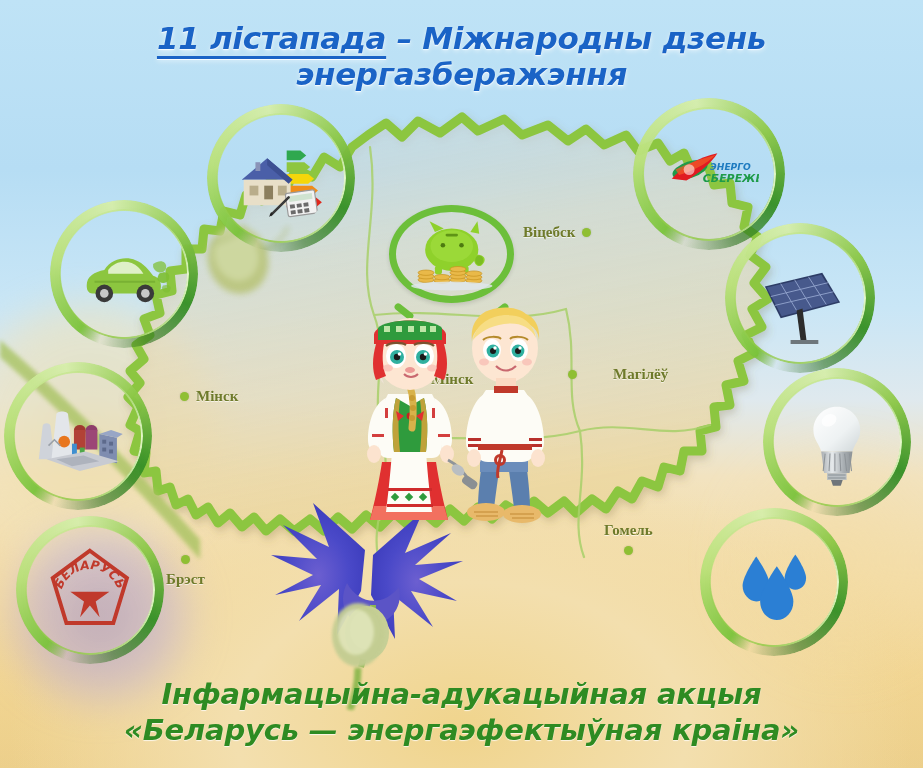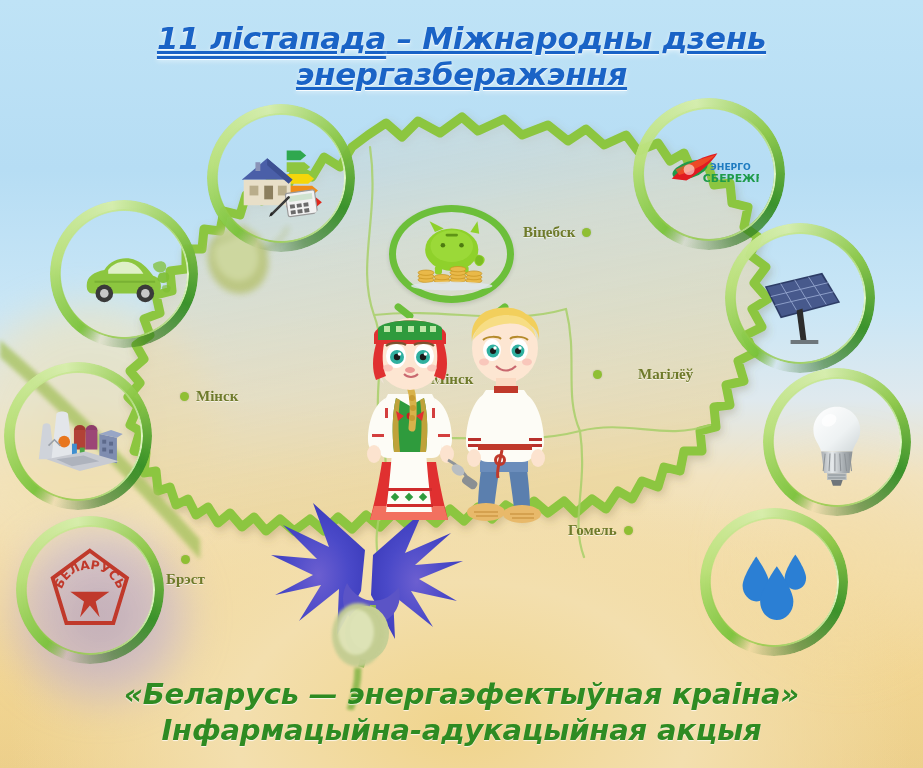--- a/index.html
+++ b/index.html
@@ -25,21 +25,21 @@
   .city{position:absolute;display:flex;align-items:center;gap:7px;
         font-family:"Liberation Serif",serif;font-weight:700;font-size:15px;
         color:#6e7a2a;text-shadow:0 1px 0 rgba(255,255,255,.65);white-space:nowrap;margin-top:24px;}
   .city .dot{width:9px;height:9px;border-radius:50%;background:#8fbf33;flex:0 0 auto;
              box-shadow:0 0 2px rgba(0,0,0,.18);}
 
   
   .headline{position:absolute;left:0;right:0;top:20px;text-align:center;
     font-family:"DejaVu Sans",sans-serif;font-style:italic;font-weight:bold;
     font-size:31px;letter-spacing:-.3px;color:#1a63c6;
-    text-shadow:0 1px 1px rgba(255,255,255,.85),0 2px 5px rgba(255,255,255,.6);text-decoration:underline;}
+    text-shadow:0 1px 1px rgba(255,255,255,.85),0 2px 5px rgba(255,255,255,.6);}
   .headline .u{text-decoration:underline;text-underline-offset:7px;text-decoration-thickness:2.5px;}
 
   
   .footer{position:absolute;left:0;right:0;bottom:20px;text-align:center;
     font-family:"DejaVu Sans",sans-serif;font-weight:bold;font-style:italic;
     font-size:29px;line-height:1.22;color:#2e8b22;letter-spacing:-.2px;
     text-shadow:0 1px 1px rgba(255,255,255,.75);}
 
   
   .badge{position:absolute;}
@@ -56,21 +56,21 @@
         rgba(46,139,34,0) 360deg);
     -webkit-mask:radial-gradient(circle, transparent 0 60%, #000 61% 82%, transparent 83%);
             mask:radial-gradient(circle, transparent 0 60%, #000 61% 82%, transparent 83%);
     filter:drop-shadow(0 2px 3px rgba(0,0,0,.16));}
   .badge .ring2{position:absolute;inset:6%;border-radius:50%;
     background:conic-gradient(from 30deg, rgba(255,255,255,0) 0deg, rgba(240,255,215,.9) 60deg,
       rgba(150,205,75,.85) 160deg, rgba(255,255,255,0) 250deg, rgba(190,228,130,.6) 330deg, rgba(255,255,255,0) 360deg);
     -webkit-mask:radial-gradient(circle, transparent 0 68%, #000 69% 88%, transparent 89%);
             mask:radial-gradient(circle, transparent 0 68%, #000 69% 88%, transparent 89%);}
   .badge .inner{position:absolute;inset:17%;border-radius:50%;
-    display:flex;align-items:center;justify-content:center;overflow:hidden;}
+    display:flex;align-items:center;justify-content:center;overflow:hidden;font-style:italic;}
   .badge .inner svg{width:100%;height:100%;}
 
   
   .oval{position:absolute;}
   .oval .oring{position:absolute;inset:0;border:7px solid #6cbf3a;border-radius:50%;
     box-shadow:0 2px 4px rgba(0,0,0,.12);}
   .oval .tail{position:absolute;background:#6cbf3a;}
   .oval .inner{position:absolute;inset:11%;display:flex;align-items:center;justify-content:center;}
 
   
@@ -126,36 +126,36 @@
         <path d="M462,336 C470,392 452,424 466,462"></path>
       </g>
     </svg>
   </div>
 
   <div class="city" style="left:523px;top:200px;">
     <span>Віцебск</span>
     <span class="dot"></span>
   </div>
 
-  <div class="city" style="left:593px;top:342px;gap:36px;">
+  <div class="city" style="left:568px;top:342px;gap:36px;">
     <span class="dot"></span>
     <span>Магілёў</span>
   </div>
 
   <div class="city" style="left:415px;top:347px;">
     <span class="dot"></span>
     <span>Мінск</span>
   </div>
 
   <div class="city" style="left:180px;top:364px;">
     <span class="dot"></span>
     <span>Мінск</span>
   </div>
 
-  <div class="city" style="left:568px;top:498px;">
+  <div class="city" style="left:604px;top:498px;flex-direction:column;">
     <span>Гомель</span>
     <span class="dot"></span>
   </div>
 
   <div class="city" style="left:166px;top:531px;flex-direction:column;">
     <span class="dot"></span>
     <span>Брэст</span>
   </div>
 
   <div class="flower" style="left:180px;top:205px;width:120px;height:110px;filter:blur(3px);opacity:.9;">
@@ -613,17 +613,17 @@
           <path d="M180,57 C183,54 194,54 198,58" stroke="#b58a2a" stroke-width="2" fill="none"></path>
         </g>
         <path d="M166,84 C172,90 180,90 186,84" stroke="#c9686f" stroke-width="2.2" fill="none"></path>
         <ellipse cx="154" cy="80" rx="5" ry="3.5" fill="#f7b9b0" opacity=".7"></ellipse>
         <ellipse cx="197" cy="80" rx="5" ry="3.5" fill="#f7b9b0" opacity=".7"></ellipse>
       </g>
     </svg>
   </div>
 
   <div class="footer">
+    <div>Інфармацыйна-адукацыйная акцыя</div>
     <div>«Беларусь — энергаэфектыўная краіна»</div>
-    <div>Інфармацыйна-адукацыйная акцыя</div>
   </div>
 
 </div>
 
 </body></html>

